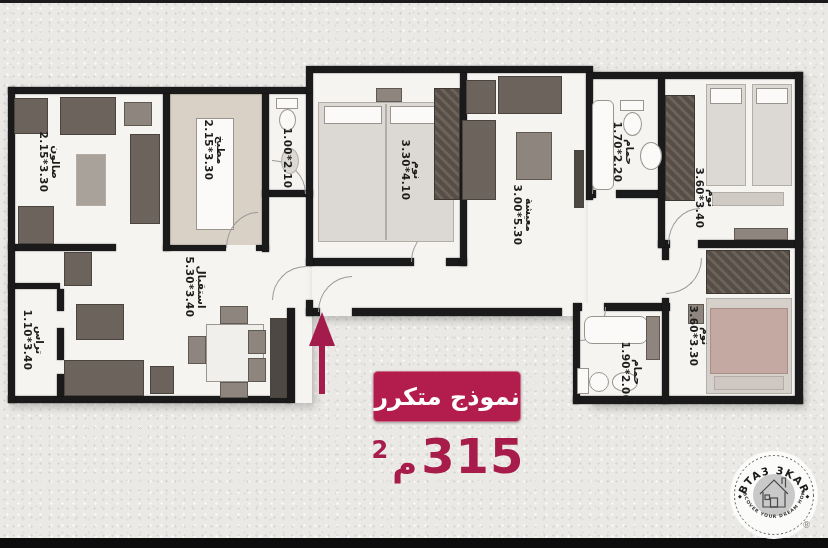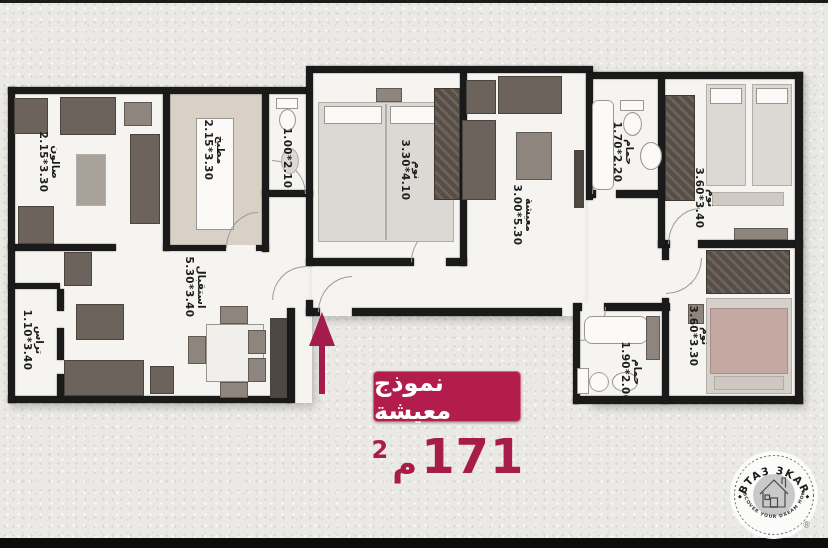--- a/index.html
+++ b/index.html
@@ -205,26 +205,26 @@
   </div>
   <div class="lbl" style="left:700px;top:336px;">
     <span class="ln">نوم</span>
     <span class="ld">3.60*3.30</span>
   </div>
 
   <div class="head"></div>
   <div class="shaft"></div>
 
   <div class="stamp">
-    <span>نموذج معيشة</span>
+    <span>نموذج متكرر</span>
   </div>
   <div class="area">
     <span class="exp">2</span>
     <span class="unit">م</span>
-    <span class="val">171</span>
+    <span class="val">315</span>
   </div>
 
   <svg style="position:absolute;left:729px;top:450px;" width="90" height="90" viewBox="0 0 90 90">
     <circle cx="45" cy="45" r="44" fill="#fbfbf9"></circle>
     <circle cx="45" cy="45" r="39.5" fill="none" stroke="#2e2e2e" stroke-width="0.8" stroke-dasharray="2 2.4"></circle>
     <circle cx="45" cy="45" r="21" fill="#c9c9c9"></circle>
     <g stroke="#4a4a4a" stroke-width="1.2" fill="none">
       <path d="M 31 44 L 45 30 L 59 44"></path>
       <path d="M 34 42 L 34 57 L 56 57 L 56 42"></path>
       <path d="M 53 34 L 53 28 L 56.5 28 L 56.5 37.5"></path>

